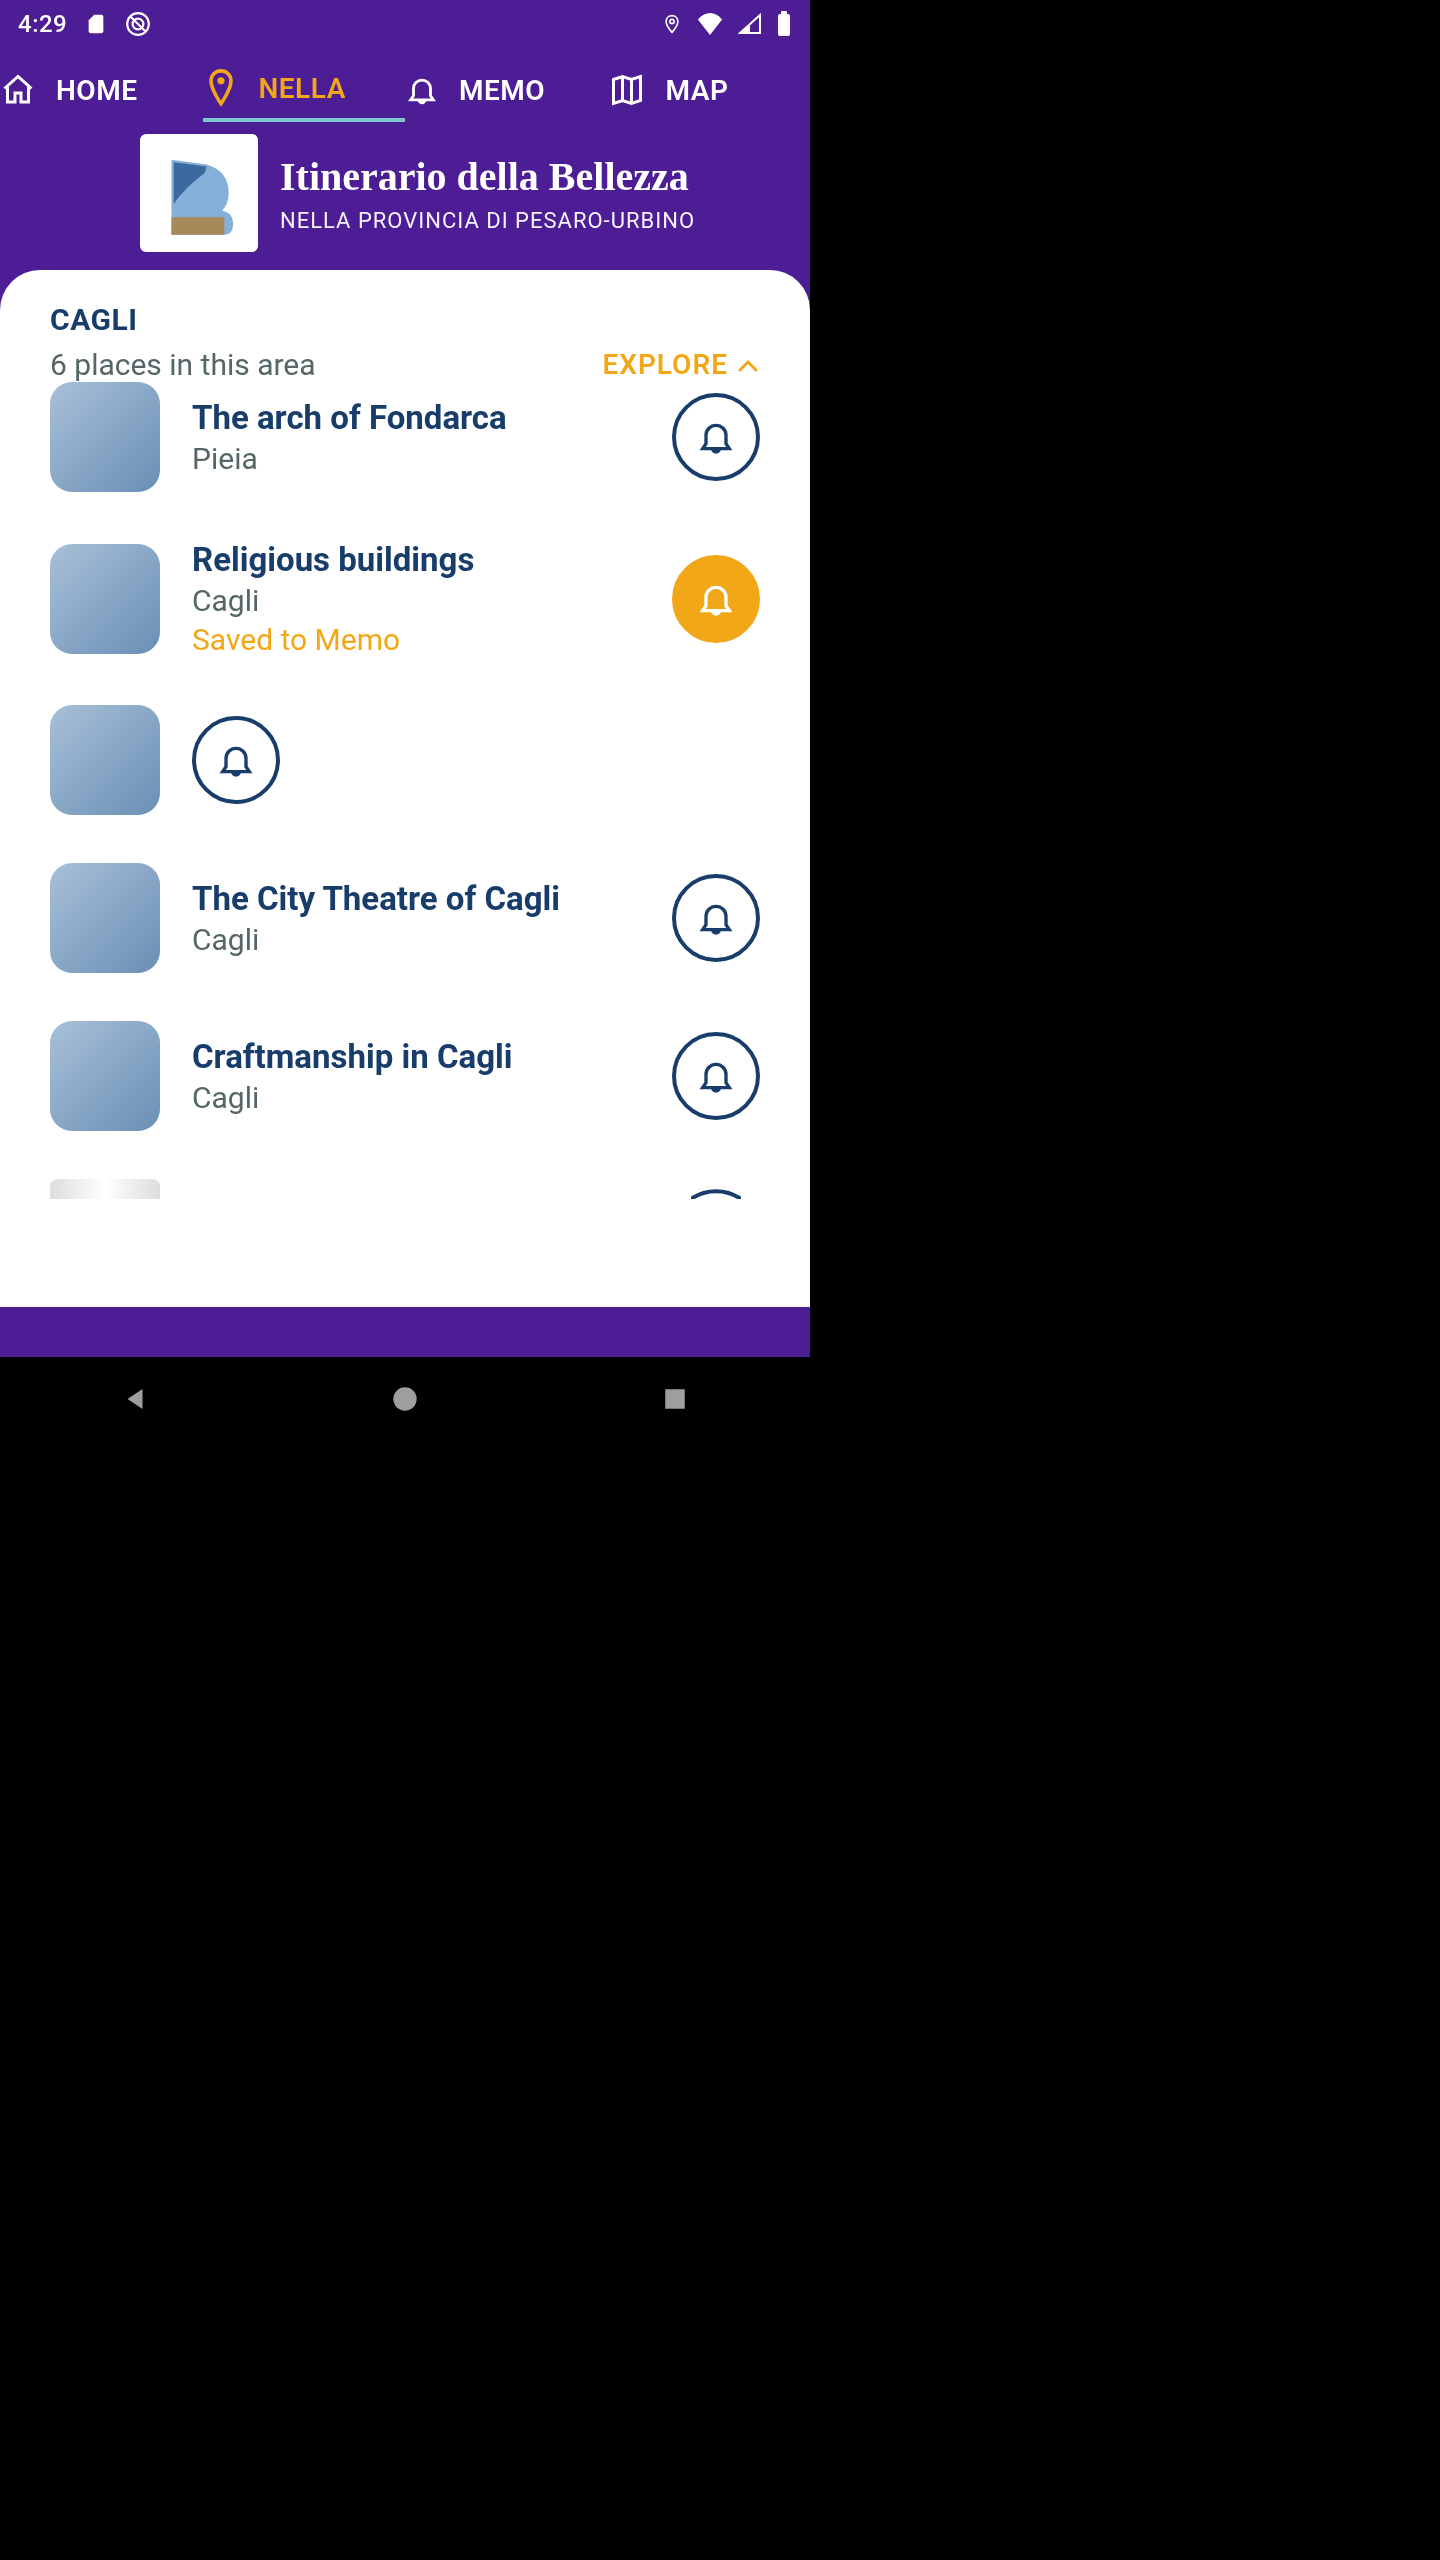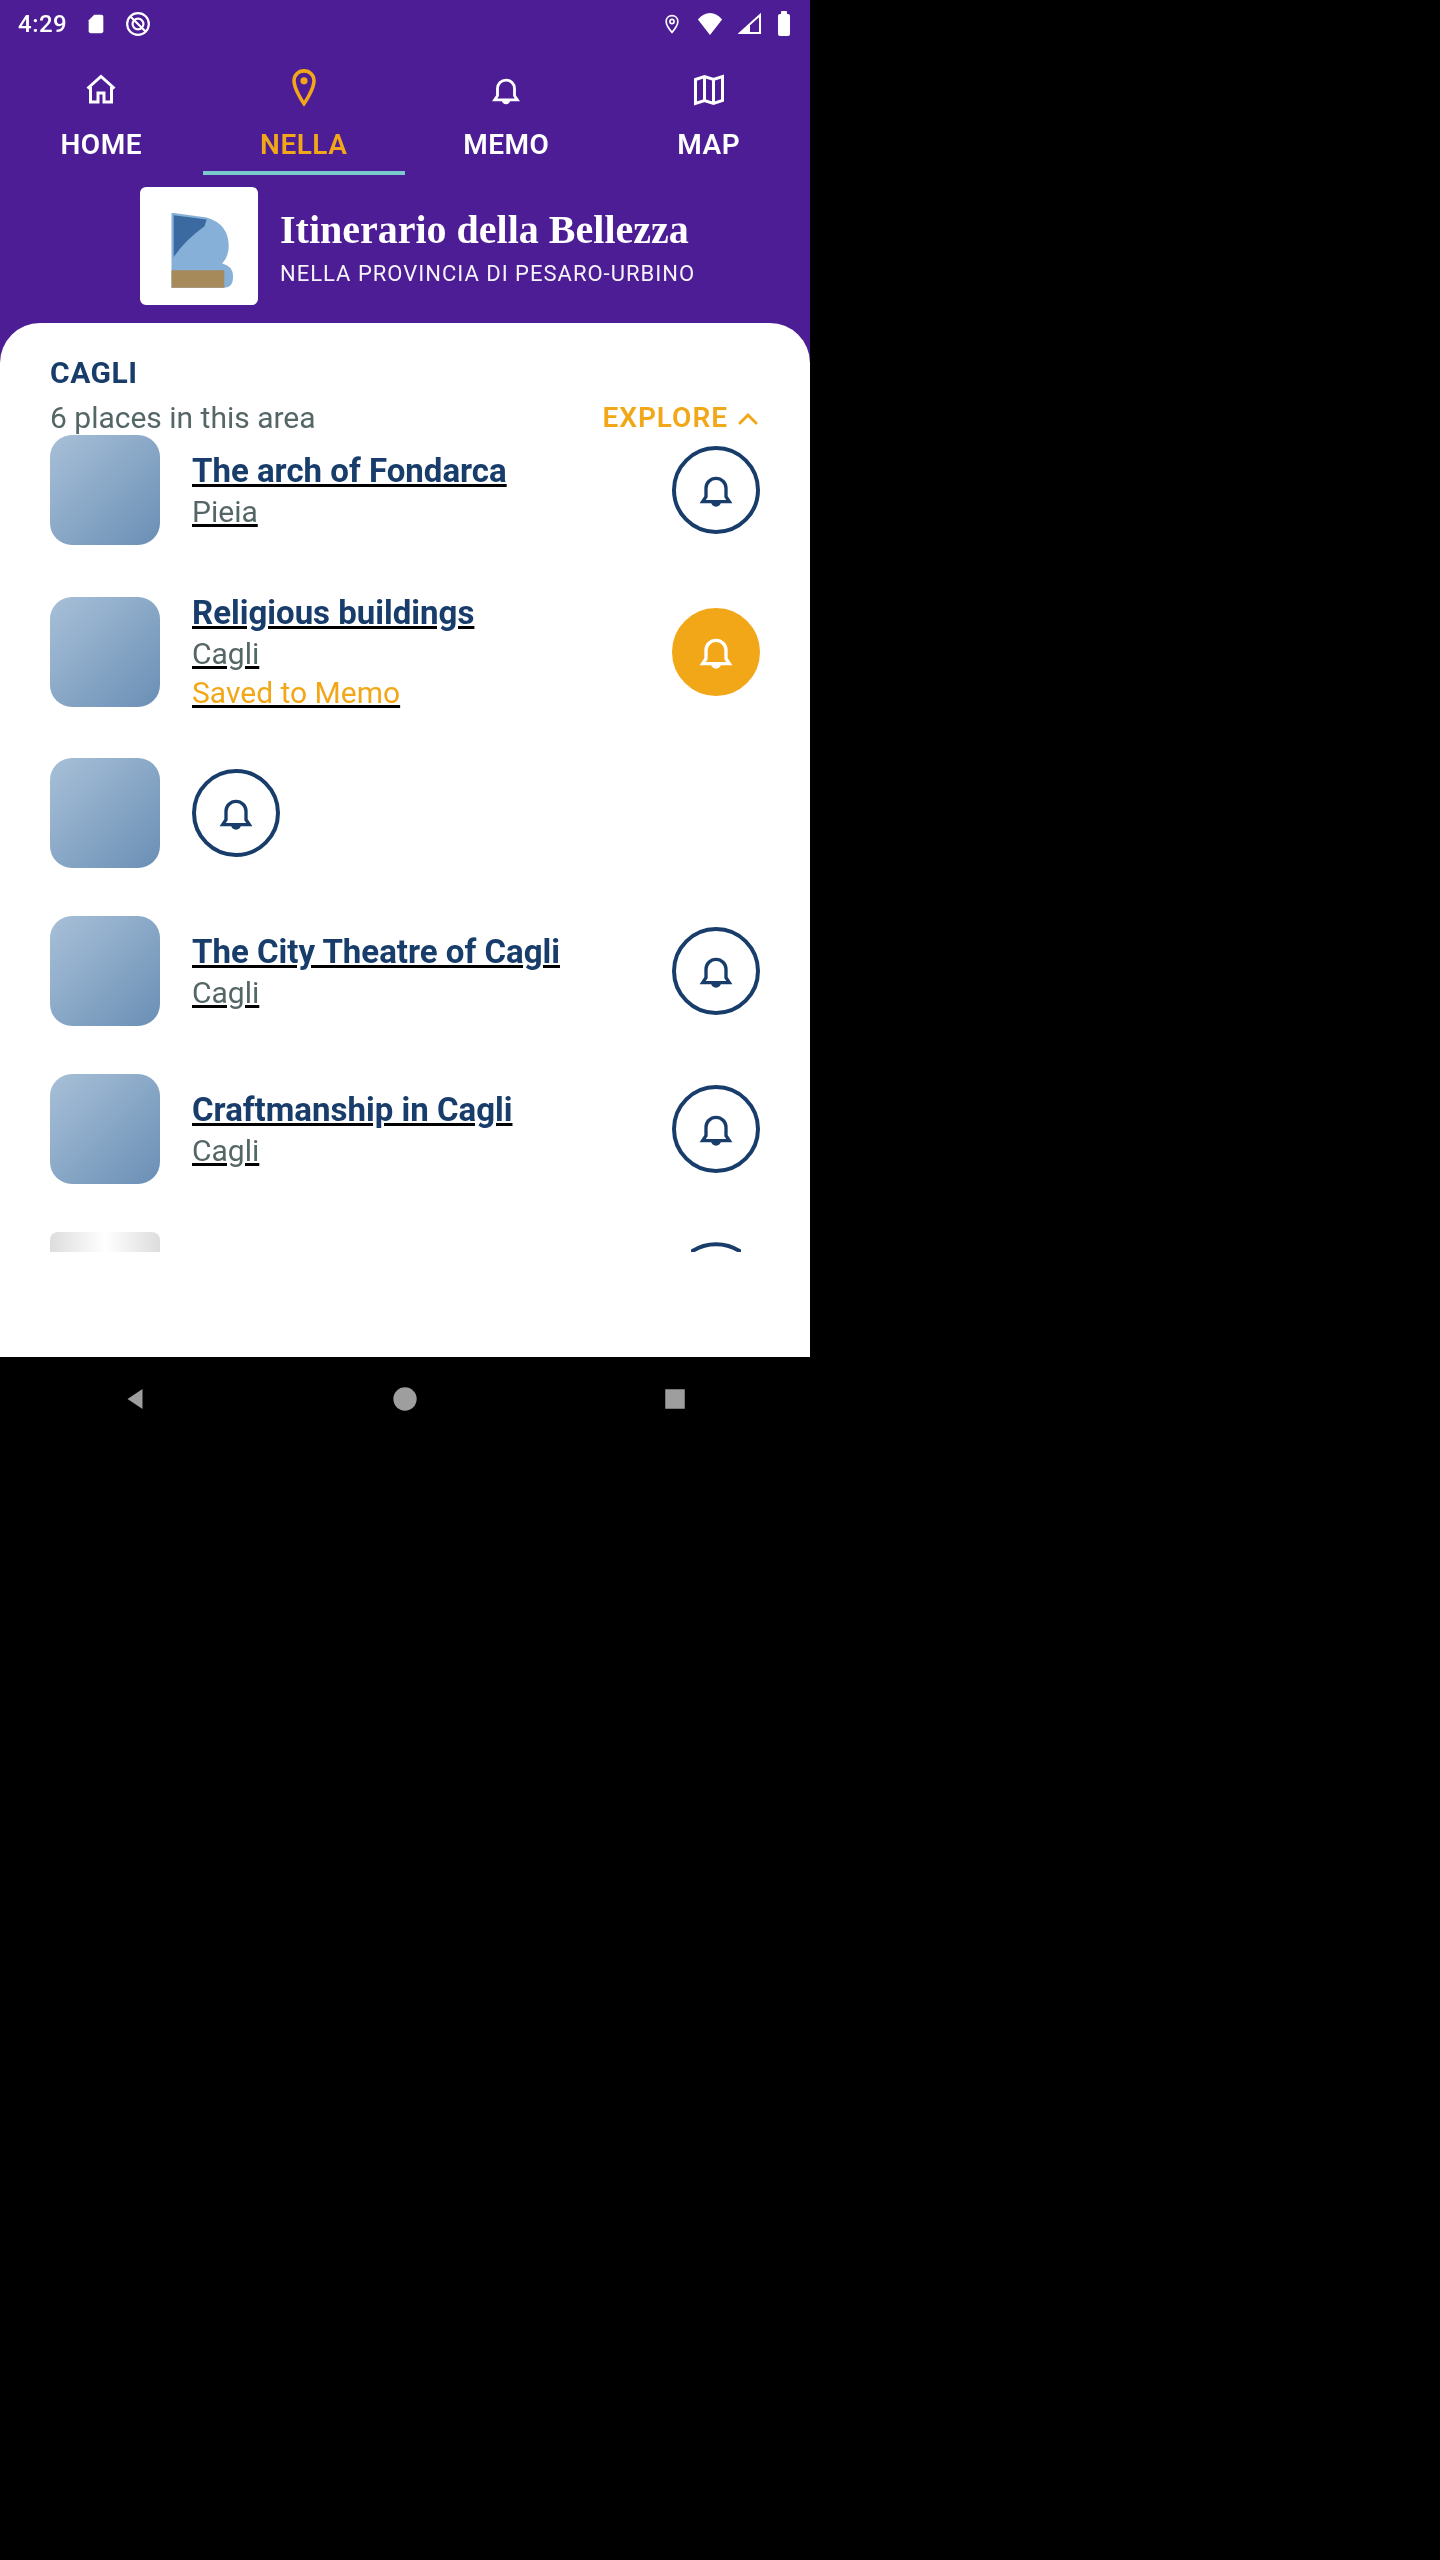--- a/index.html
+++ b/index.html
@@ -38,21 +38,21 @@
   
   .tab-bar {
     display: flex;
     justify-content: space-around;
     align-items: flex-end;
     padding: 20px 0 0 0;
   }
   .tab {
     flex: 1;
     display: flex;
-    flex-direction: column;
+    flex-direction: row;
     align-items: center;
     gap: 20px;
     color: #fff;
     font-size: 28px;
     font-weight: 600;
     letter-spacing: 0.5px;
     padding-bottom: 14px;
     position: relative;
   }
   .tab.active { color: #f2a719; }
@@ -138,21 +138,21 @@
   }
   .place .thumb {
     width: 110px;
     height: 110px;
     border-radius: 22px;
     flex-shrink: 0;
     background: linear-gradient(135deg, #a8c0d8, #6a8fb5);
     position: relative;
     overflow: hidden;
   }
-  .place .info { flex: 1; text-decoration: underline; }
+  .place .info { flex: 1; }
   .place .title {
     color: #183d6b;
     font-size: 33px;
     font-weight: 700;
     margin-bottom: 4px;
   }
   .place .subtitle {
     color: #566;
     font-size: 30px;
   }

